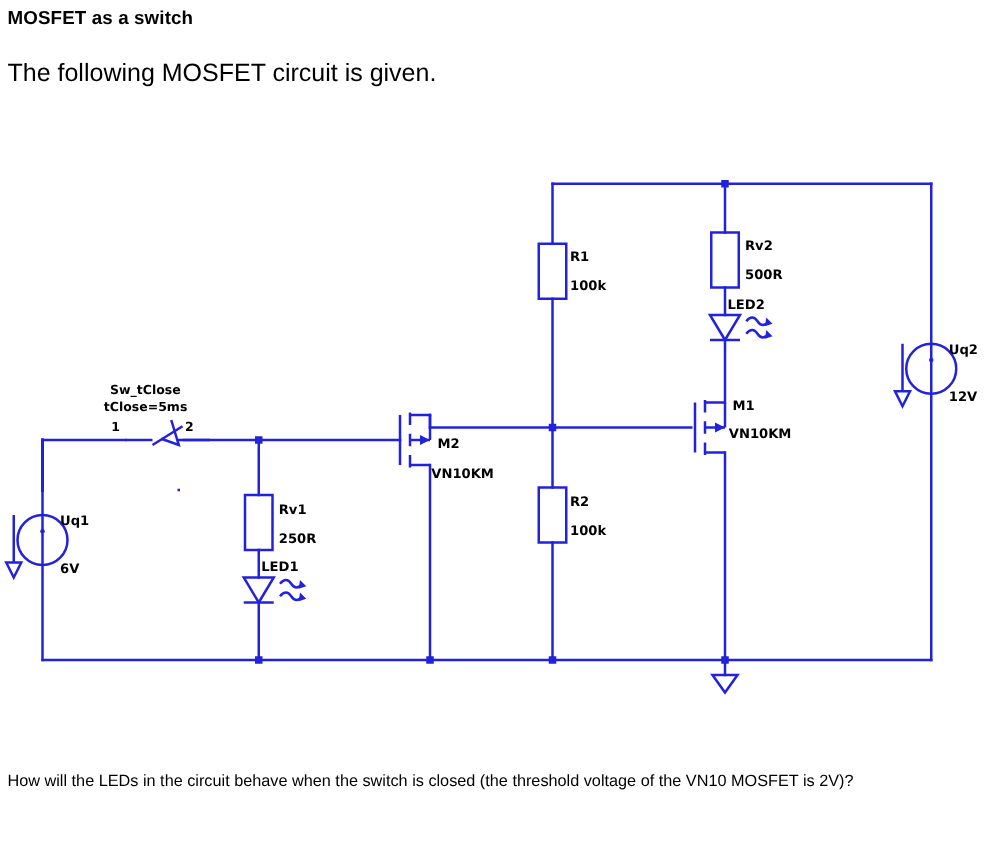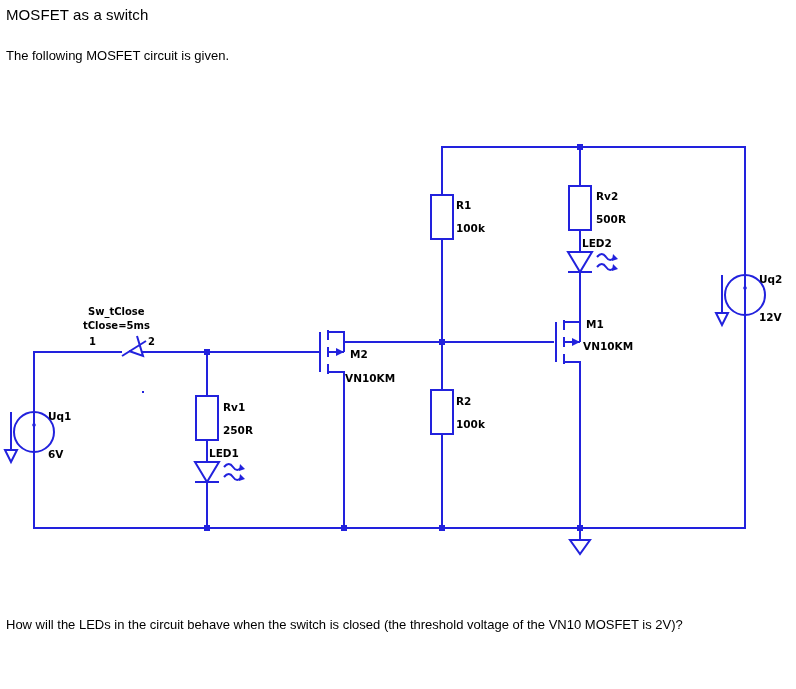--- a/index.html
+++ b/index.html
@@ -19,29 +19,29 @@
   #page {
     position: relative;
     width: 796px;
     height: 689px;
   }
   .title {
     position: absolute;
     left: 6px;
     top: 6px;
     font-size: 15px;
-    font-weight: normal;
+    font-weight: bold;
     letter-spacing: 0.1px;
     white-space: nowrap;
   }
   .intro {
     position: absolute;
     left: 6px;
     top: 48px;
-    font-size: 13px;
+    font-size: 20px;
     white-space: nowrap;
   }
   .question {
     position: absolute;
     left: 6px;
     top: 616px;
     width: 782px;
     font-size: 13px;
     line-height: 1.45;
   }

